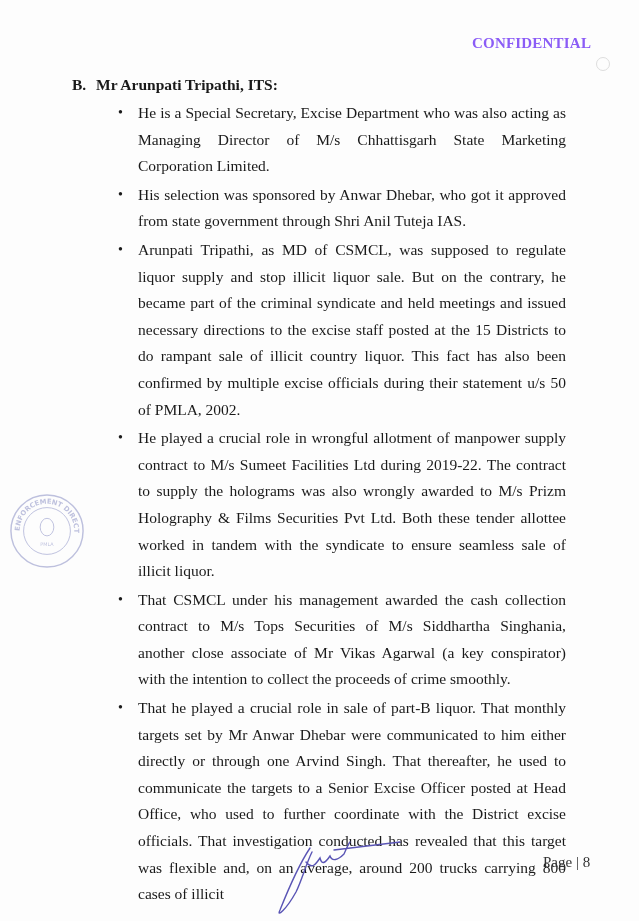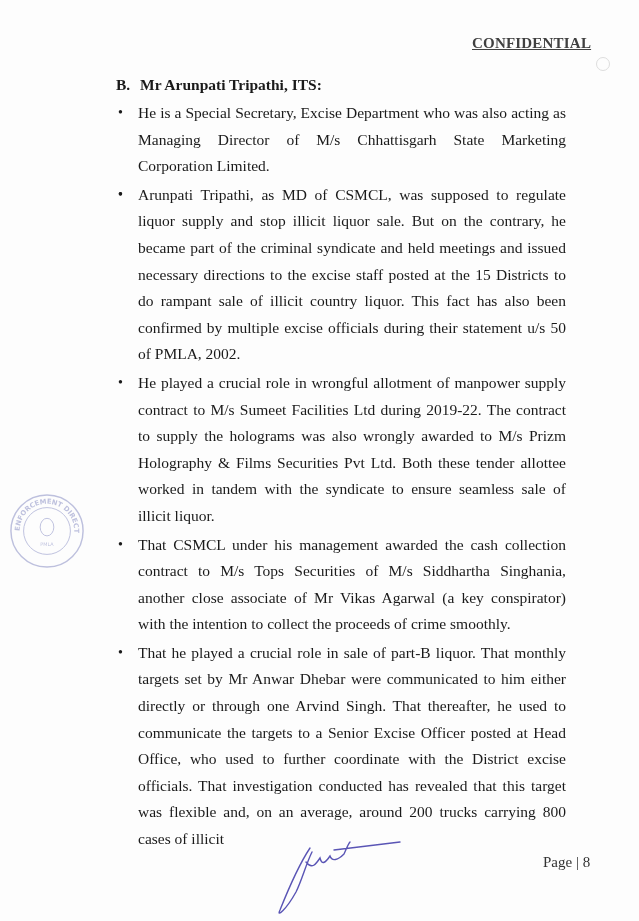--- a/index.html
+++ b/index.html
@@ -2,30 +2,30 @@
 <html><head>
 <meta charset="utf-8">
 <style>
   html, body { margin: 0; padding: 0; }
   body {
     width: 639px; height: 921px; background: #fdfdfd; position: relative; overflow: hidden;
     font-family: "Liberation Serif", "DejaVu Serif", serif; color: #1a1a1a;
   }
   .confidential {
     position: absolute; top: 35px; left: 472px;
-    font-weight: bold; font-size: 15px; text-decoration: underline; letter-spacing: 0.2px;
-    color: #404040;
+    font-weight: bold; font-size: 15px; letter-spacing: 0.2px;
+    color: #8b5cf6;
   }
   .punch-hole {
     position: absolute; top: 57px; left: 596px; width: 12px; height: 12px;
     border: 1px solid #ddd; border-radius: 50%;
   }
   .section-heading {
     position: absolute; top: 76px; left: 72px;
-    font-weight: bold; font-size: 15.5px; color: #1a1a1a; margin-left: 44px;
+    font-weight: bold; font-size: 15.5px; color: #1a1a1a;
   }
   .section-heading .num { margin-right: 6px; }
   ul.bullets {
     position: absolute; top: 100px; left: 138px; width: 428px;
     margin: 0; padding: 0; list-style: none;
   }
   ul.bullets li {
     position: relative; font-size: 15.5px; line-height: 26.6px; text-align: justify;
     margin-bottom: 2px;
   }
@@ -50,21 +50,21 @@
   <div class="confidential">CONFIDENTIAL</div>
   <div class="punch-hole"></div>
 
   <div class="section-heading">
     <span class="num">B.</span>
     <span>Mr Arunpati Tripathi, ITS:</span>
   </div>
 
   <ul class="bullets">
     <li><span class="dot">•</span><span>He is a Special Secretary, Excise Department who was also acting as Managing Director of M/s Chhattisgarh State Marketing Corporation Limited.</span></li>
-    <li><span class="dot">•</span></li>
+    <li><span class="dot">•</span><span>His selection was sponsored by Anwar Dhebar, who got it approved from state government through Shri Anil Tuteja IAS.</span></li>
     <li><span class="dot">•</span><span>Arunpati Tripathi, as MD of CSMCL, was supposed to regulate liquor supply and stop illicit liquor sale. But on the contrary, he became part of the criminal syndicate and held meetings and issued necessary directions to the excise staff posted at the 15 Districts to do rampant sale of illicit country liquor. This fact has also been confirmed by multiple excise officials during their statement u/s 50 of PMLA, 2002.</span></li>
     <li><span class="dot">•</span><span>He played a crucial role in wrongful allotment of manpower supply contract to M/s Sumeet Facilities Ltd during 2019-22. The contract to supply the holograms was also wrongly awarded to M/s Prizm Holography &amp; Films Securities Pvt Ltd. Both these tender allottee worked in tandem with the syndicate to ensure seamless sale of illicit liquor.</span></li>
     <li><span class="dot">•</span><span>That CSMCL under his management awarded the cash collection contract to M/s Tops Securities of M/s Siddhartha Singhania, another close associate of Mr Vikas Agarwal (a key conspirator) with the intention to collect the proceeds of crime smoothly.</span></li>
     <li><span class="dot">•</span><span>That he played a crucial role in sale of part-B liquor. That monthly targets set by Mr Anwar Dhebar were communicated to him either directly or through one Arvind Singh. That thereafter, he used to communicate the targets to a Senior Excise Officer posted at Head Office, who used to further coordinate with the District excise officials. That investigation conducted has revealed that this target was flexible and, on an average, around 200 trucks carrying 800 cases of illicit</span></li>
   </ul>
 
   <svg class="stamp" viewBox="0 0 80 80">
     <defs>
       <path id="stampArc" d="M 12 40 A 28 28 0 1 1 68 40"></path>
     </defs>

